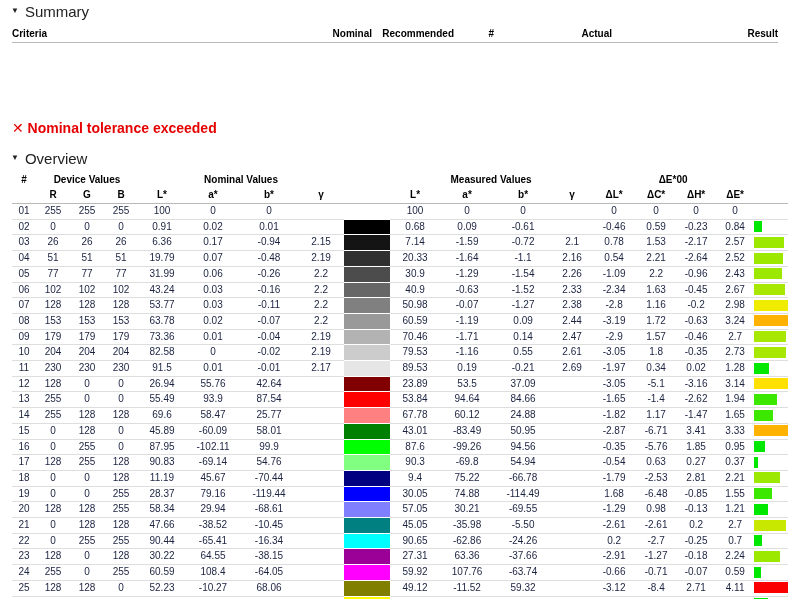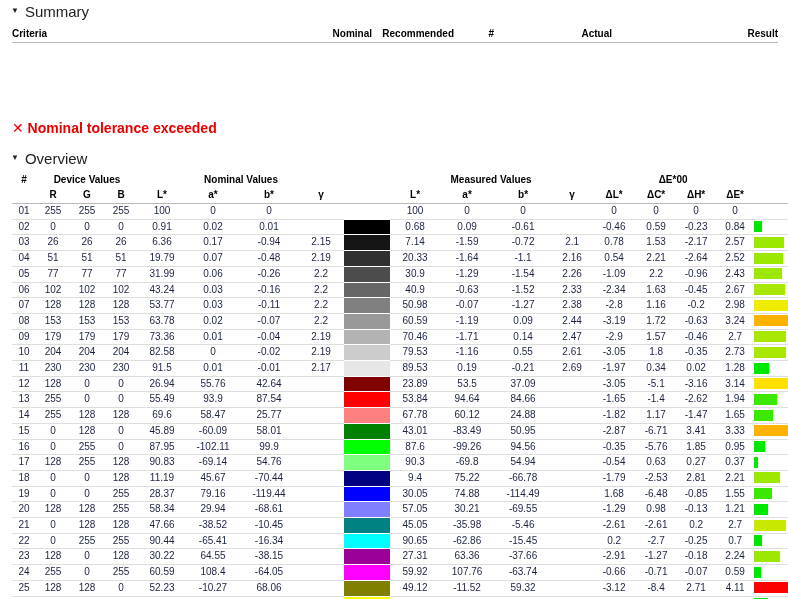--- a/index.html
+++ b/index.html
@@ -678,21 +678,21 @@
             <td>128</td>
             <td>47.66</td>
             <td>-38.52</td>
             <td>-10.45</td>
             <td></td>
             <td class="swatch-cell">
               <span class="swatch" style="background: rgb(0, 128, 128);"></span>
             </td>
             <td>45.05</td>
             <td>-35.98</td>
-            <td>-5.46</td>
+            <td>-5.50</td>
             <td></td>
             <td>-2.61</td>
             <td>-2.61</td>
             <td>0.2</td>
             <td class="de de-green">2.7</td>
             <td class="bar-cell">
               <div class="debar" style="width: 32px; background: rgb(200, 232, 0);"></div>
             </td>
           </tr>
           <tr>
@@ -702,21 +702,21 @@
             <td>255</td>
             <td>90.44</td>
             <td>-65.41</td>
             <td>-16.34</td>
             <td></td>
             <td class="swatch-cell">
               <span class="swatch" style="background: rgb(0, 255, 255);"></span>
             </td>
             <td>90.65</td>
             <td>-62.86</td>
-            <td>-15.45</td>
+            <td>-24.26</td>
             <td></td>
             <td>0.2</td>
             <td>-2.7</td>
             <td>-0.25</td>
             <td class="de de-green">0.7</td>
             <td class="bar-cell">
               <div class="debar" style="width: 8px; background: rgb(0, 232, 0);"></div>
             </td>
           </tr>
           <tr>

